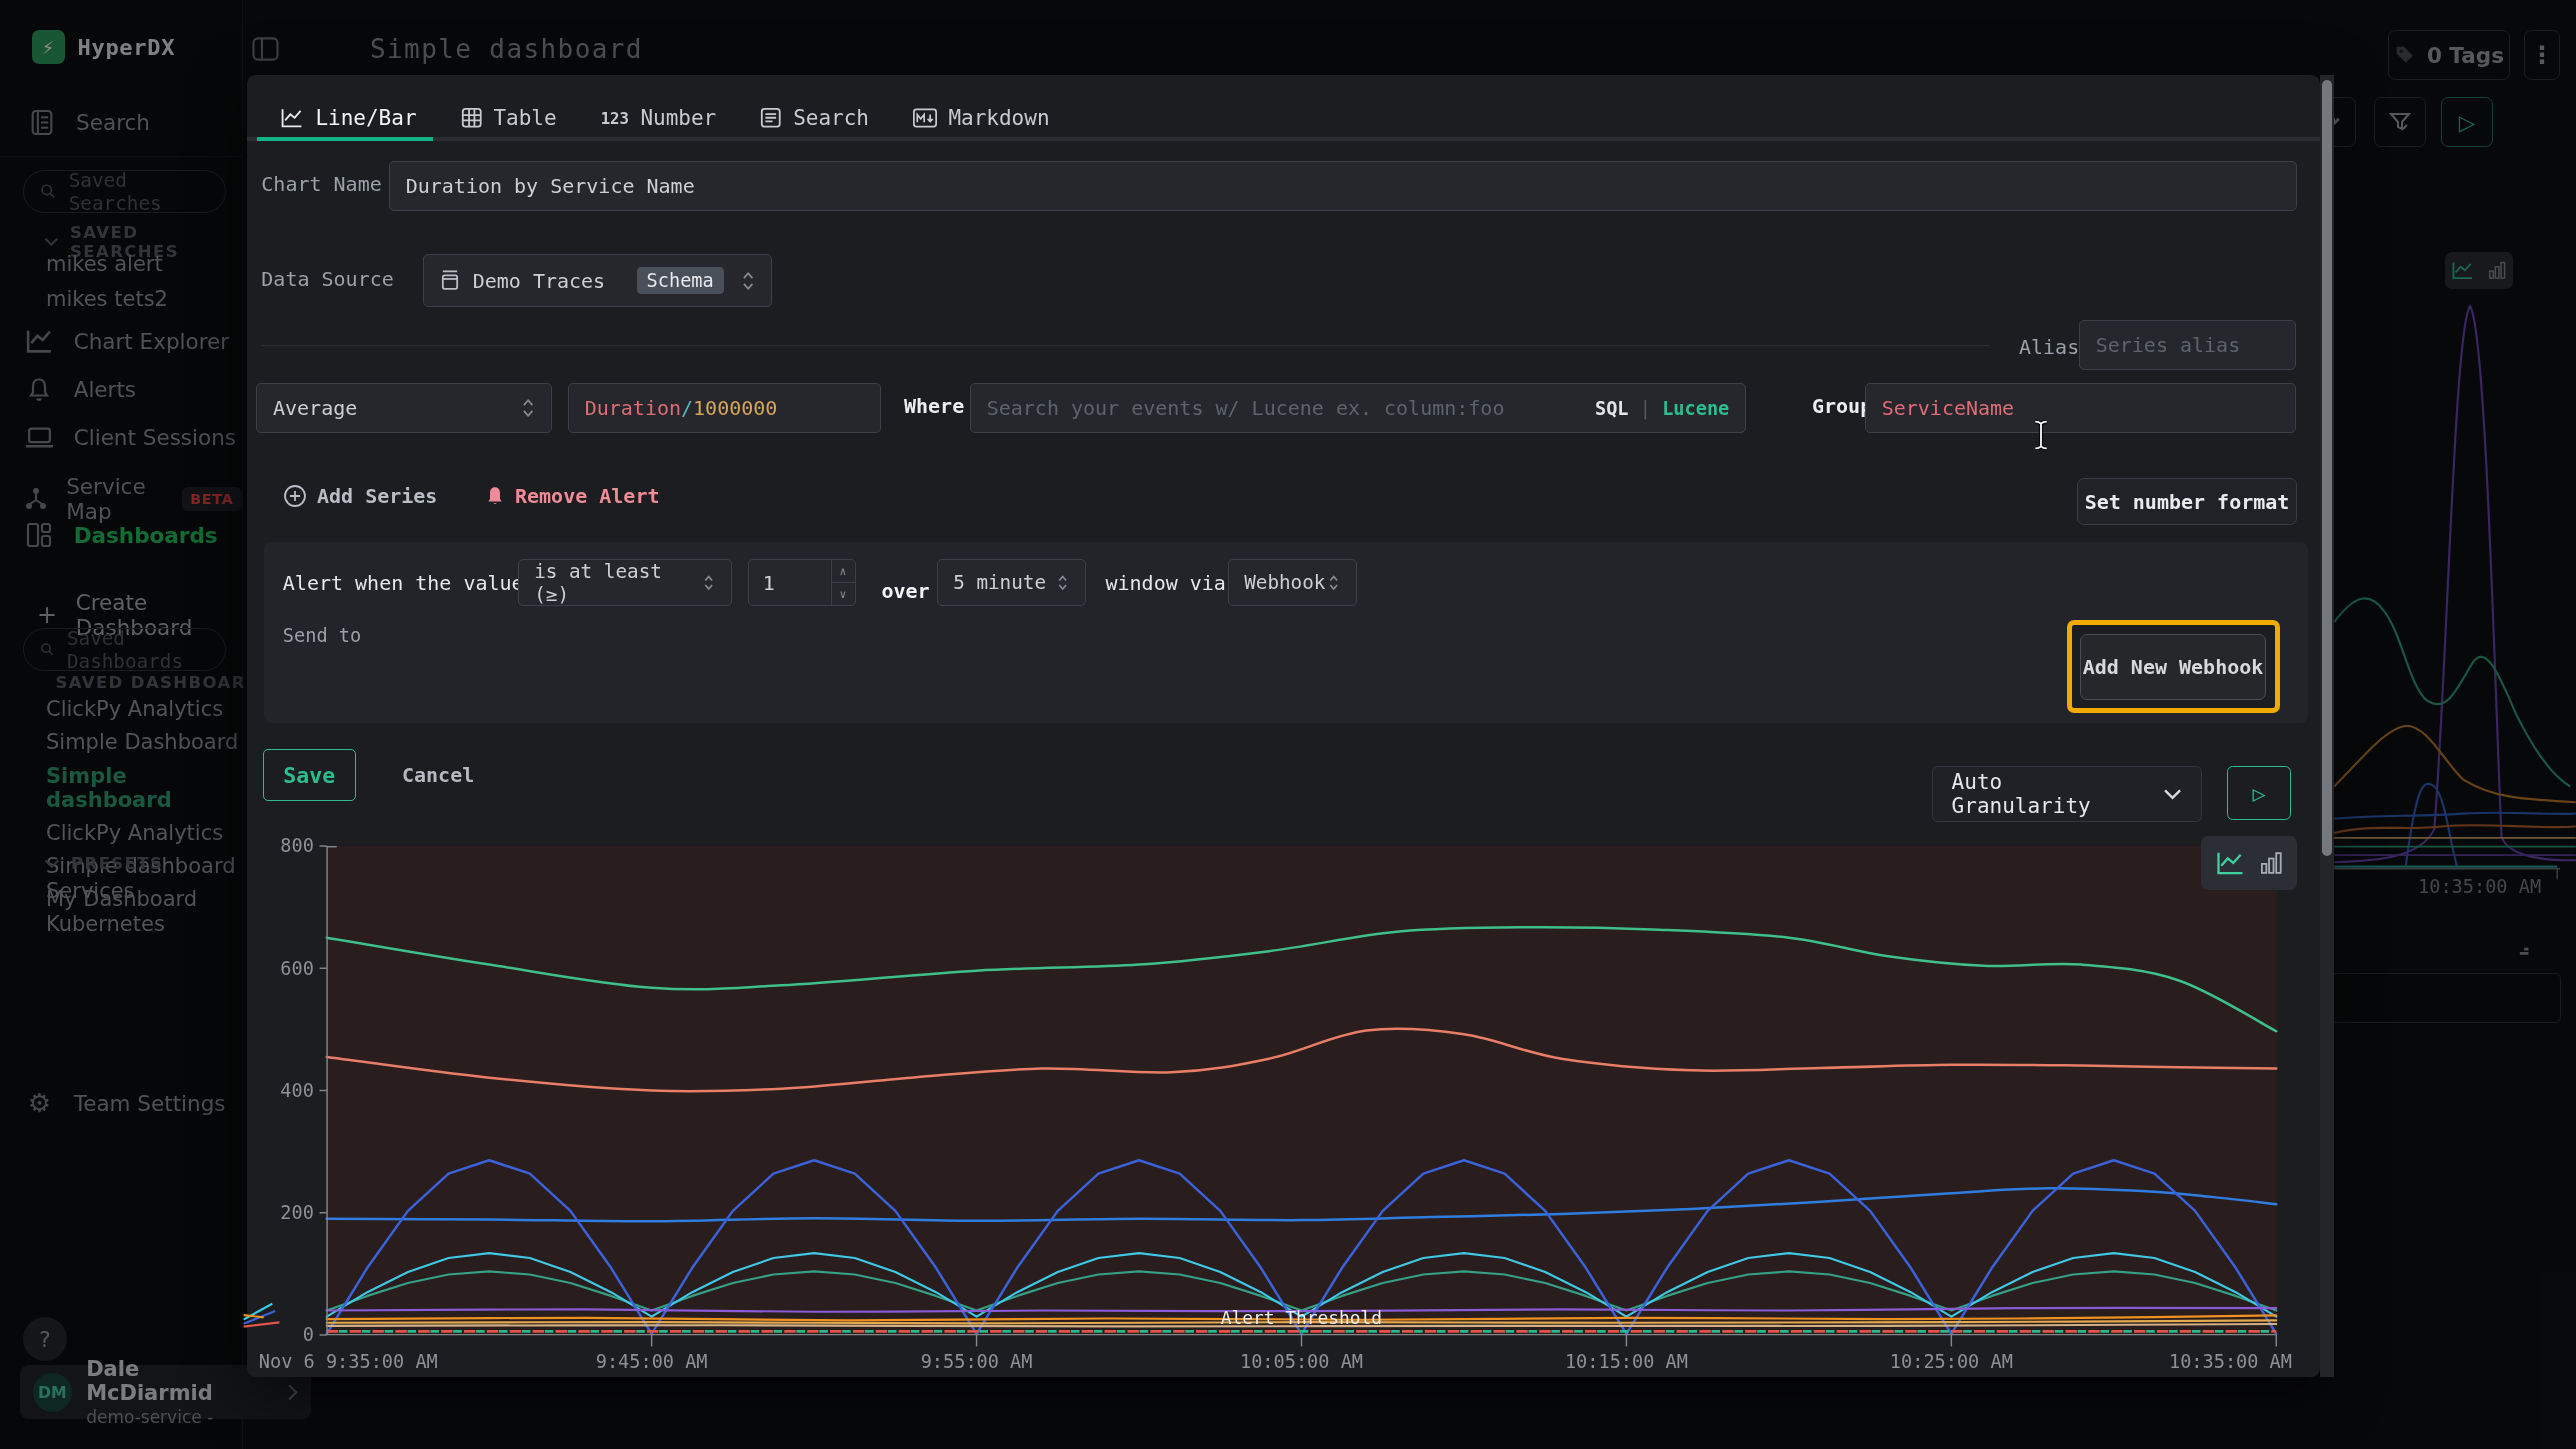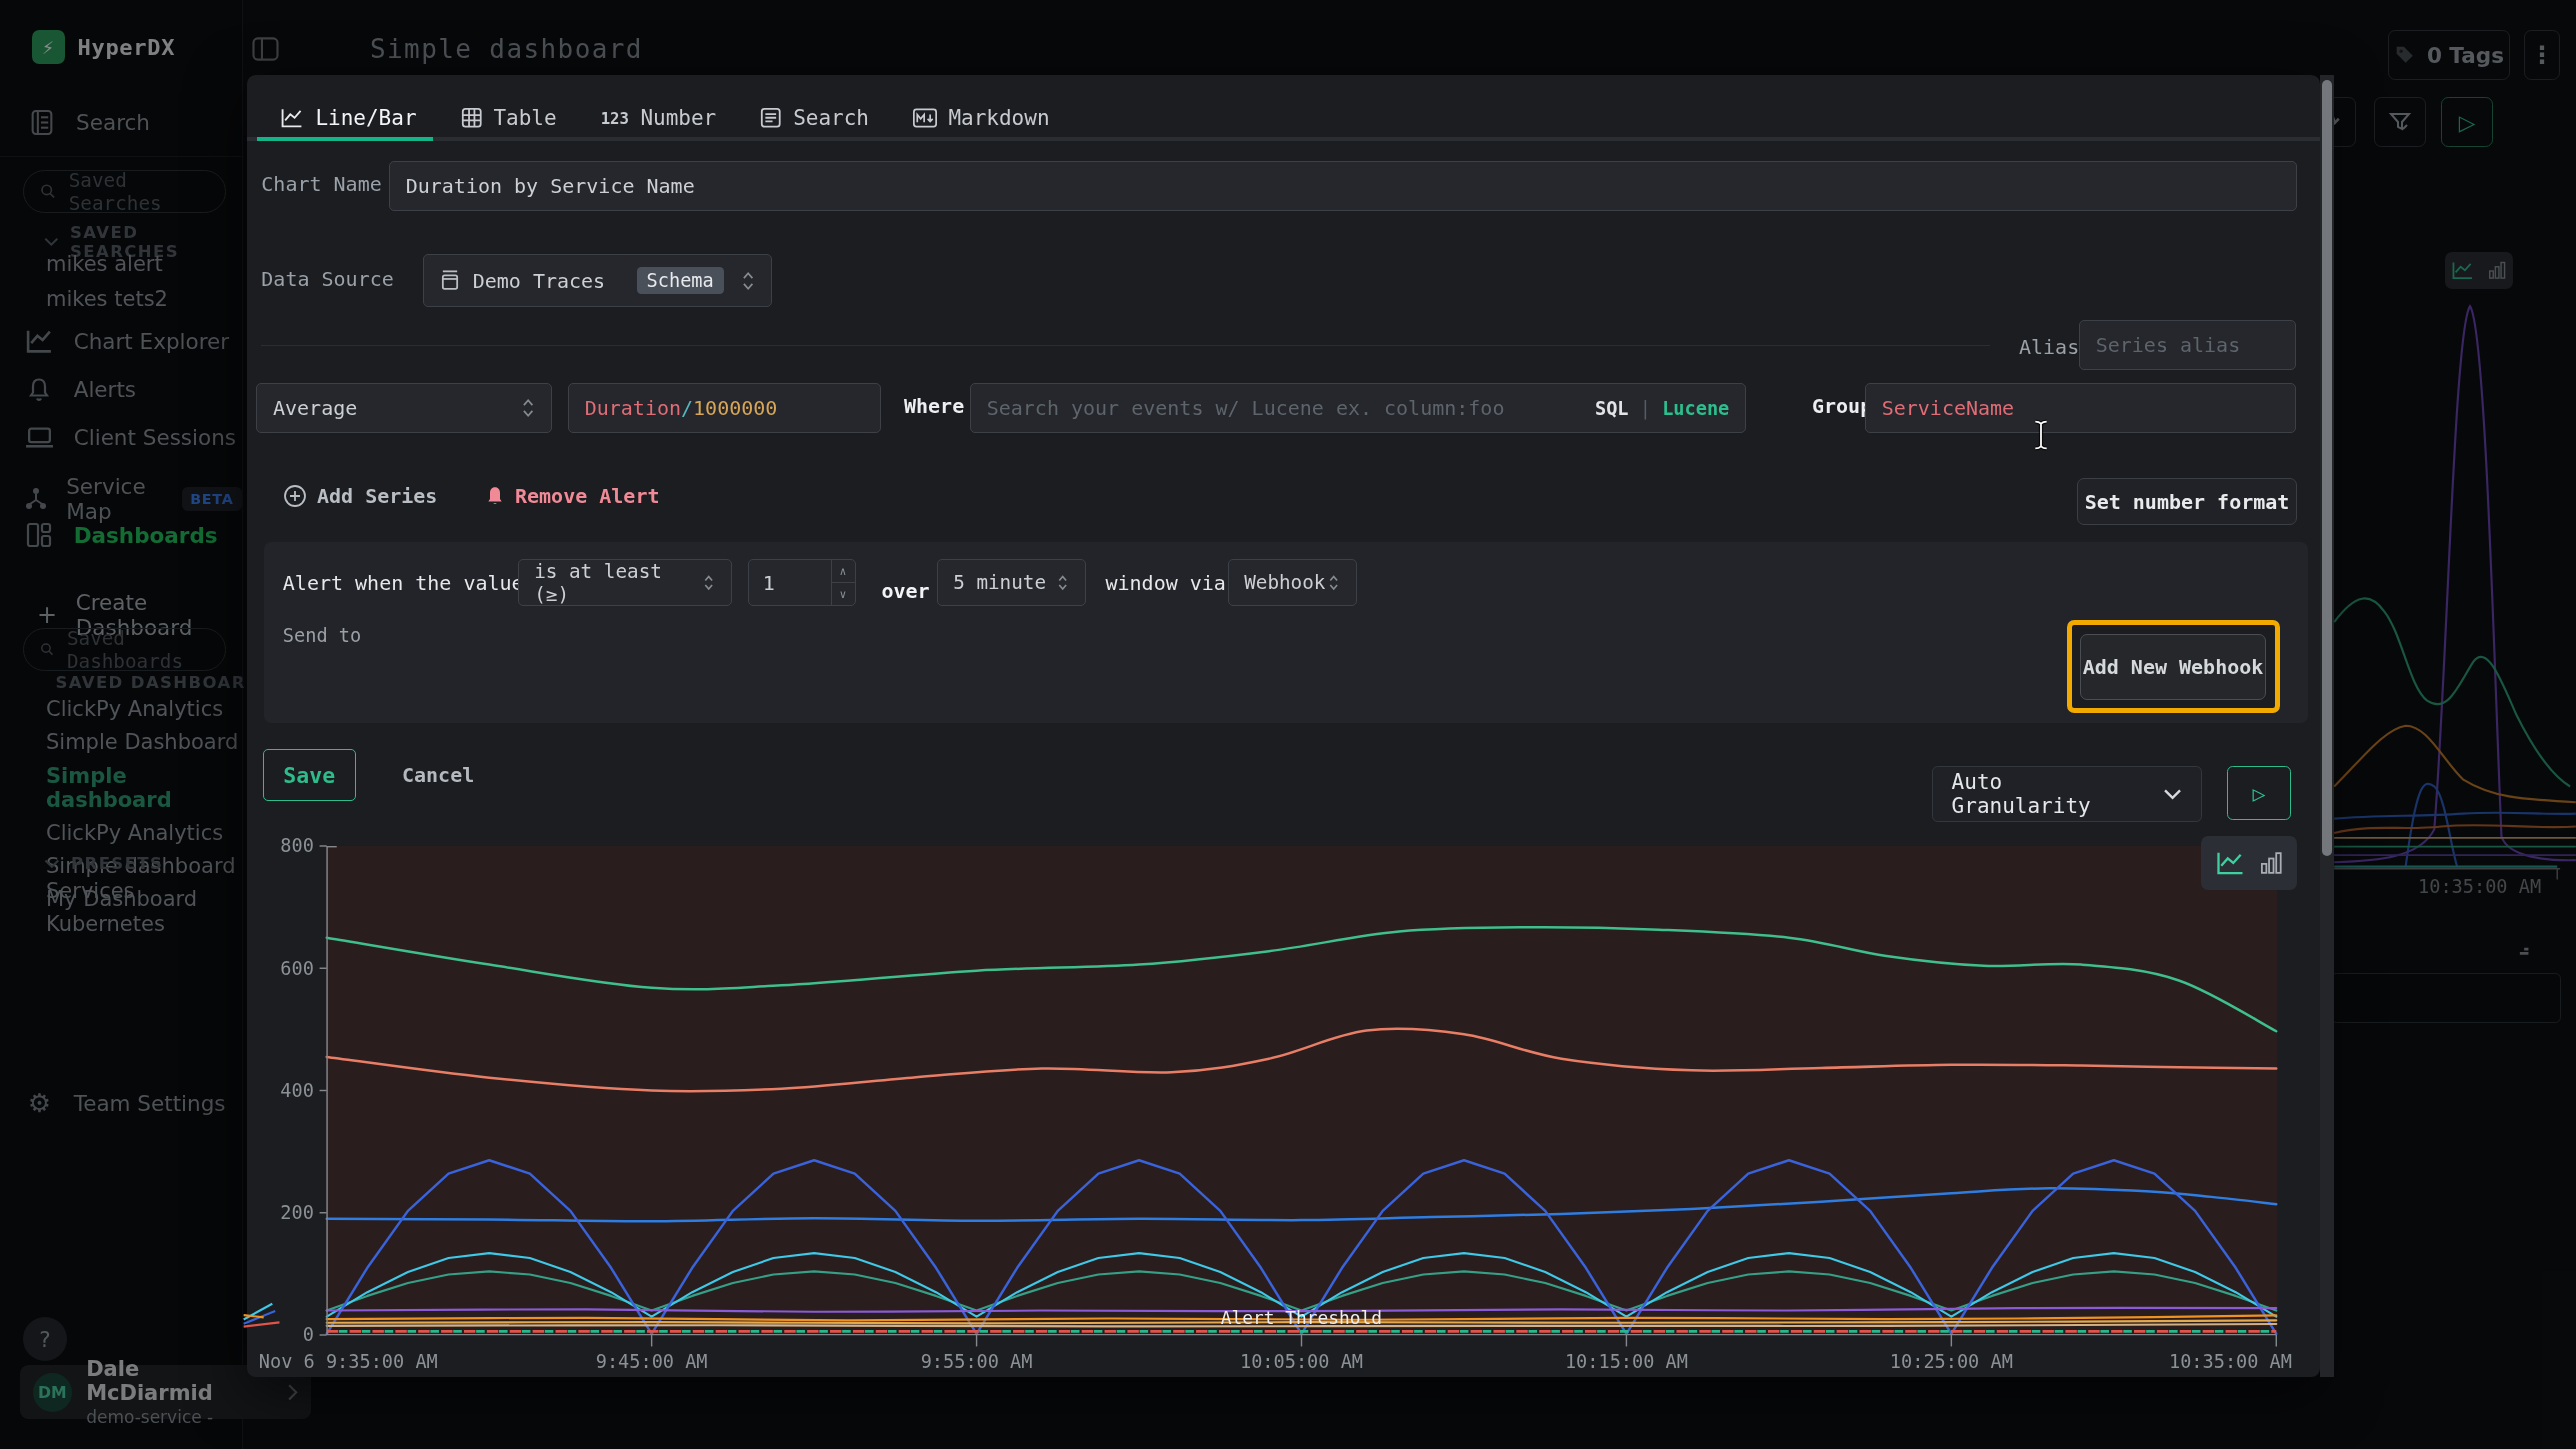--- a/index.html
+++ b/index.html
@@ -20,21 +20,21 @@
   #sidebar{left:0;top:0;width:243px;height:1450px;background:#0b0d0f;border-right:0.7px solid #1c1f23;}
   .logo-badge{width:33px;height:34px;background:#2f9e5f;border-radius:7.2px;display:flex;align-items:center;justify-content:center;color:#fff;font-size:20px;}
   .brand{font:700 22px var(--mono);color:#e8eaec;letter-spacing:0.7px;}
   .side-item{display:flex;align-items:center;gap:18.6px;color:#8f959c;font:400 21.5px var(--sans);}
   .side-item .ic{width:31.5px;display:flex;justify-content:center;color:#7d838a;}
   .side-item.green{color:#22c55e;font-weight:700;}
   .side-sub{color:#9298a0;font:400 21px var(--sans);}
   .side-sub.active{color:#2f9e77;font-weight:700;}
   .sec-head{display:flex;align-items:center;gap:11.4px;color:#5a626b;font:700 16.5px var(--sans);letter-spacing:1.4px;}
   .pill{border:1.4px solid #2e3339;border-radius:24px;display:flex;align-items:center;gap:13px;padding:0 15.7px;color:#545b62;font:400 19.3px var(--mono);}
-  .beta{background:#20242a;border-radius:5.7px;color:#3b82f6;font:700 14.3px var(--sans);padding:3.6px 8.6px;letter-spacing:0.7px;}
+  .beta{background:#20242a;border-radius:5.7px;color:#ef4444;font:700 14.3px var(--sans);padding:3.6px 8.6px;letter-spacing:0.7px;}
   .help-circle{width:44px;height:44px;border-radius:50%;background:#26292e;color:#9aa0a6;display:flex;align-items:center;justify-content:center;font:400 21.5px var(--sans);}
   .user-chip{background:#222528;border-radius:8.6px;display:flex;align-items:center;gap:14.3px;padding:0 13px;}
   .avatar{width:39px;height:39px;border-radius:50%;background:#1d473c;color:#4fd0a4;display:flex;align-items:center;justify-content:center;font:700 15.7px var(--sans);}
   .user-name{font:700 21px var(--sans);color:#dfe2e5;}
   .user-sub{font:400 17px var(--sans);color:#8b9198;}
   
   #dim{left:0;top:0;width:2576px;height:1450px;background:rgba(0,0,0,0.45);z-index:5;}
   
   #modal{left:247px;top:75px;width:2073px;height:1302px;background:#1b1d21;border-radius:8.6px;z-index:10;box-shadow:0 14.3px 57px rgba(0,0,0,.6);}
   .tab{display:flex;align-items:center;gap:11.4px;color:#c7cbd0;font:400 21px var(--mono);}

